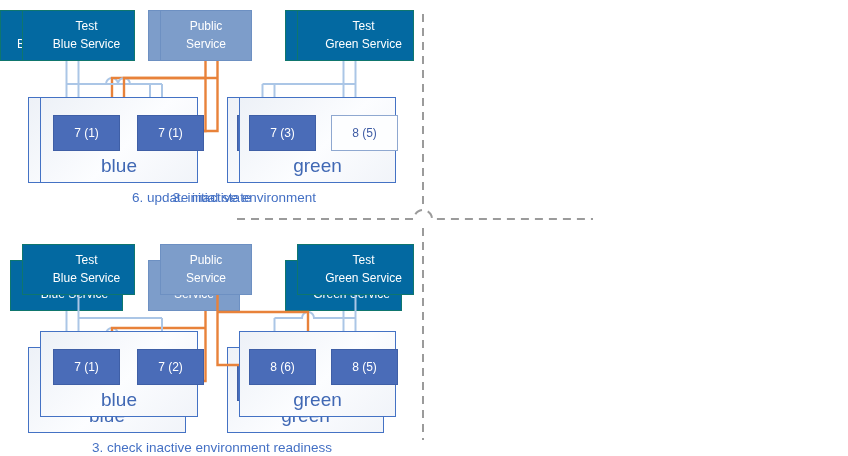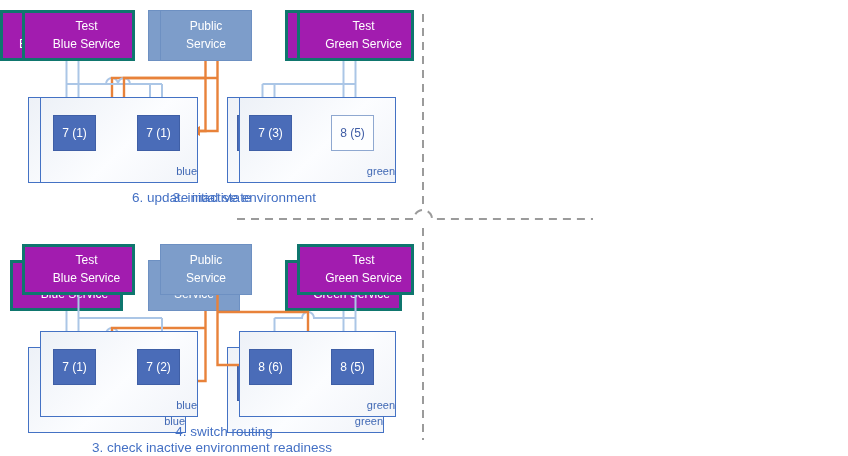--- a/index.html
+++ b/index.html
@@ -11,34 +11,34 @@
   .q2 { left:424; top:0; }
   .q3 { left:0;   top:244px; }
   .q4 { left:424; top:228px; }
   .content { position:absolute; left:0; top:0; width:424px; height:228px; }
   .q2 .content, .q4 .content { left:12px; }
   .q3 .content, .q4 .content { top:6px; }
 
   .service { position:absolute; top:10px; height:51px; box-sizing:border-box;
              display:flex; flex-direction:column; align-items:center; justify-content:center;
              color:#ffffff; font-size:12px; line-height:1.45; text-align:center; }
-  .service.test   { background:#a21caf; border:3px solid #0f766e;padding-left:16px; }
+  .service.test   { background:#0369a1; border:1px solid #0f766e;padding-left:16px; }
   .service.public { background:#7d9dca; border:1px solid #6d90c2; }
   .s-tbs { left:10px;  width:113px; }
   .s-ps  { left:148px; width:92px; }
   .s-tgs { left:285px; width:117px; }
 
   .env { position:absolute; top:97px; height:86px; box-sizing:border-box;
          border:1.5px solid #4472c4;
          background:linear-gradient(135deg,#edf1f7 0%,#fcfdff 55%,#f1f4f9 100%); }
   .env-blue  { left:28px;  width:158px; }
   .env-green { left:227px; width:157px;padding-left:8px; }
-  .env-label { position:absolute; bottom:5px; left:0; width:100%; text-align:right;
-               color:#4068b4; font-size:11px; }
-  .pod { position:absolute; top:17px; width:43px; height:36px; box-sizing:border-box;
+  .env-label { position:absolute; bottom:5px; left:0; width:100%; text-align:center;
+               color:#4068b4; font-size:19px; }
+  .pod { position:absolute; top:17px; width:67px; height:36px; box-sizing:border-box;
          display:flex; align-items:center; justify-content:center;
          background:#4a6cb8; border:1px solid #3f5fa6; color:#ffffff; font-size:12px; }
   .pod[data-state="new"] { background:#fdfeff; border:1px solid #8fa8d0; color:#3f5da5; }
   .pod-1 { left:12px; } .pod-2 { left:96px; }
   .env-green .pod-1 { left:9px; } .env-green .pod-2 { left:91px; }
 
   .caption { position:absolute; top:190px; left:0; width:424px; text-align:center;
              color:#4470c4; font-size:13.5px; }
 
   svg.arrows { position:absolute; left:0; top:0; width:424px; height:228px; pointer-events:none; }
@@ -255,21 +255,20 @@
         <div class="pod pod-1" data-state="active">7 (1)</div>
         <div class="pod pod-2" data-state="active">7 (2)</div>
         <div class="env-label">blue</div>
       </div>
       <div class="env env-green">
         <div class="pod pod-1" data-state="active">8 (6)</div>
         <div class="pod pod-2" data-state="active">8 (5)</div>
         <div class="env-label">green</div>
       </div>
 
-      <div class="caption">4. switch routing</div>
     </div>
   </div>
 
   <svg class="dividers" viewBox="0 0 848 456">
     <path class="dash" d="M423,14 V210"></path>
     <path class="dash" d="M423,228 V440"></path>
     <path class="dash" d="M237,219 H414 A9,9 0 0 1 432,219 H593"></path>
   </svg>
 
 </div>

